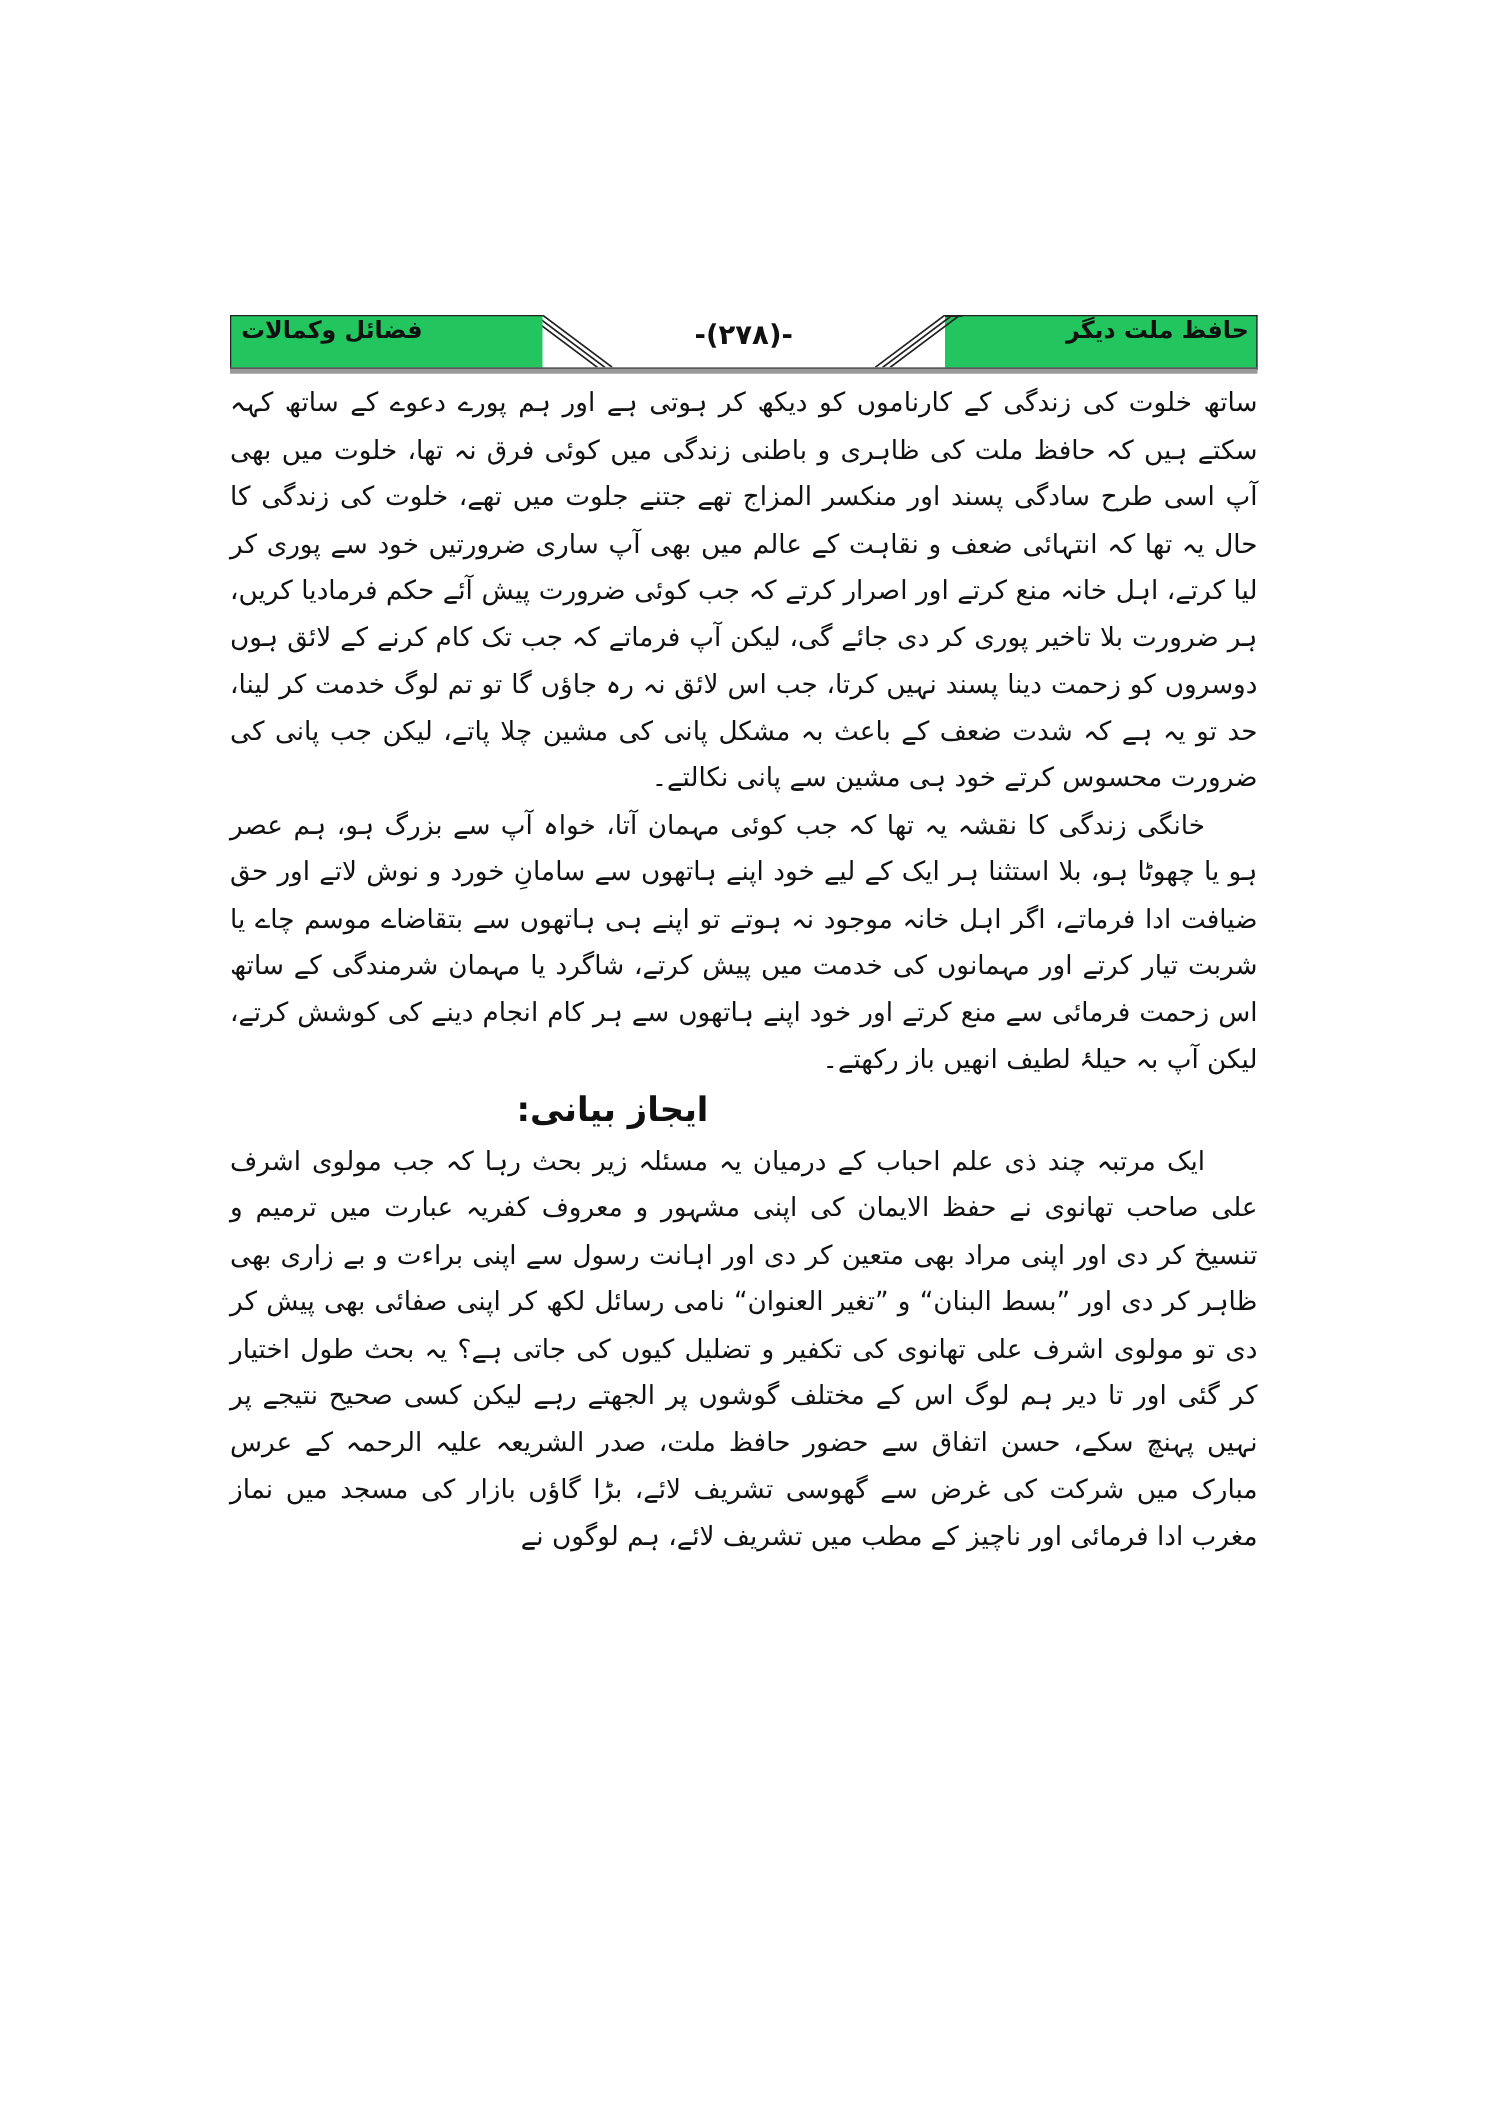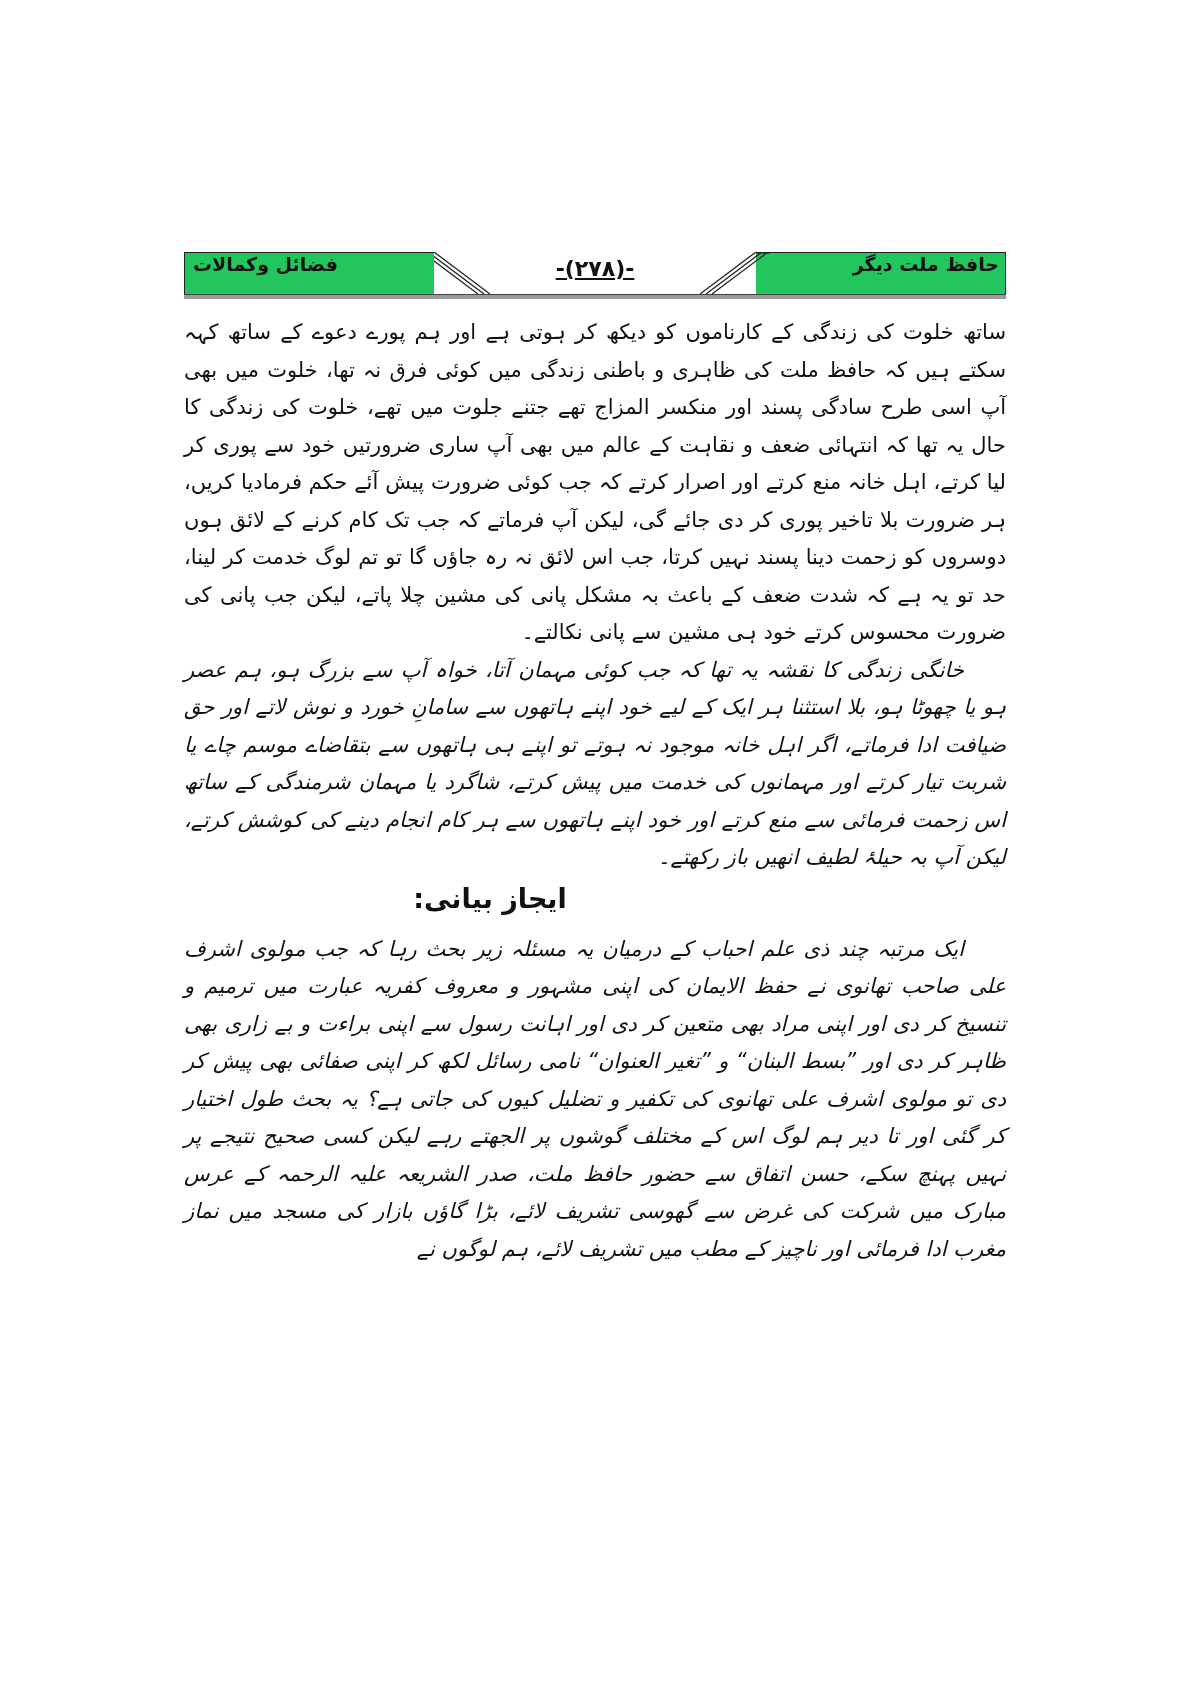--- a/index.html
+++ b/index.html
@@ -45,42 +45,41 @@
     .hdr-slant.right { right: 236px; }
     .hdr-slant.left { left: 236px; }
     .page-number {
       position: absolute;
       left: 0; right: 0;
       top: 4px;
       text-align: center;
       font-size: 22px;
       font-weight: bold;
       direction: rtl;
-      text-decoration: underline;
     }
     .hdr-rule {
       position: absolute;
       left: 0; right: 0;
       top: 42px;
       height: 4px;
       background: #9a9a9a;
       border-top: 1px solid #444;
     }
     
     .body-text {
       direction: rtl;
       text-align: justify;
       text-align-last: right;
       font-family: "DejaVu Sans", sans-serif;
       font-size: 21px;
       line-height: 37.5px;
-      margin-top: 12px;
+      margin-top: 2px;
     }
     .body-text p { margin: 0; }
-    .body-text p.indent { text-indent: 42px; font-style: italic; }
+    .body-text p.indent { text-indent: 42px; }
     .section-heading {
       direction: rtl;
       text-align: center;
       font-size: 27px;
       font-weight: bold;
       margin: 2px 210px 0 0;
       line-height: 40px;
     }
   </style>
 </head>

